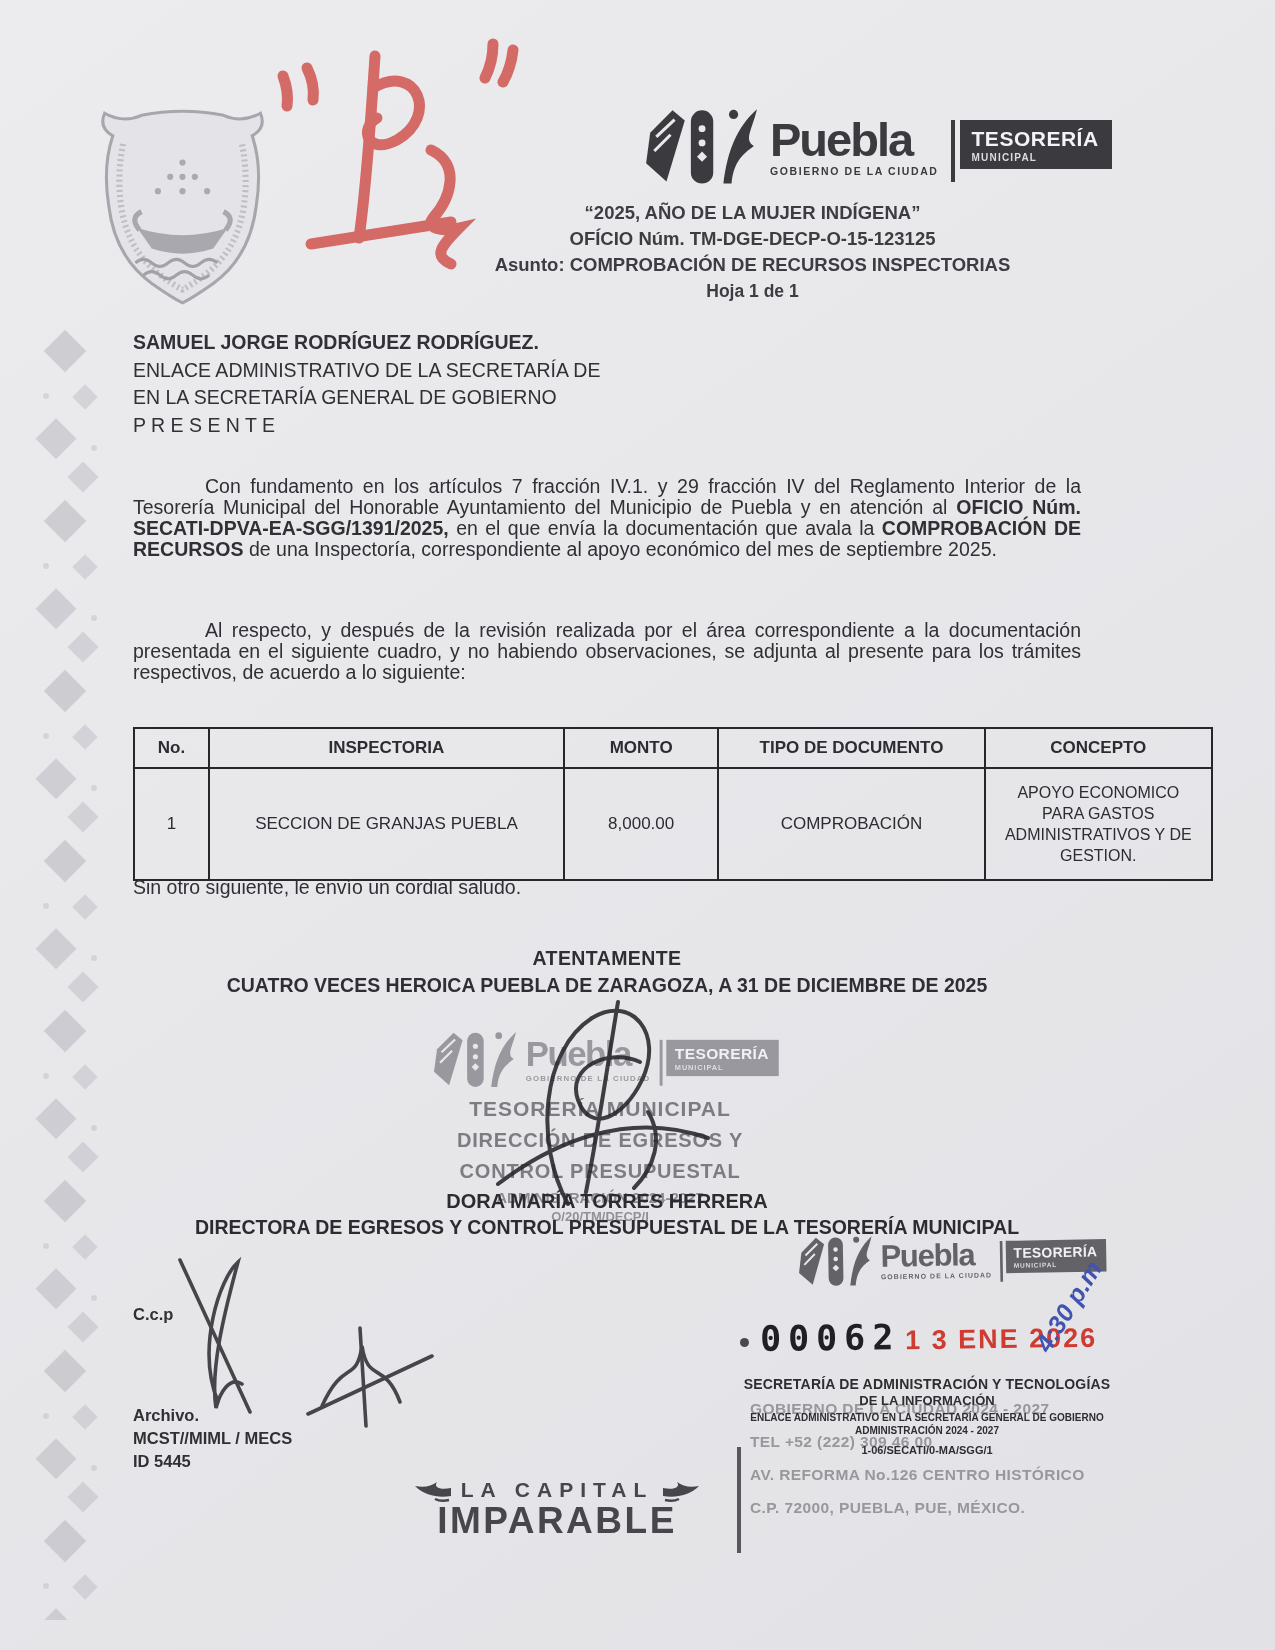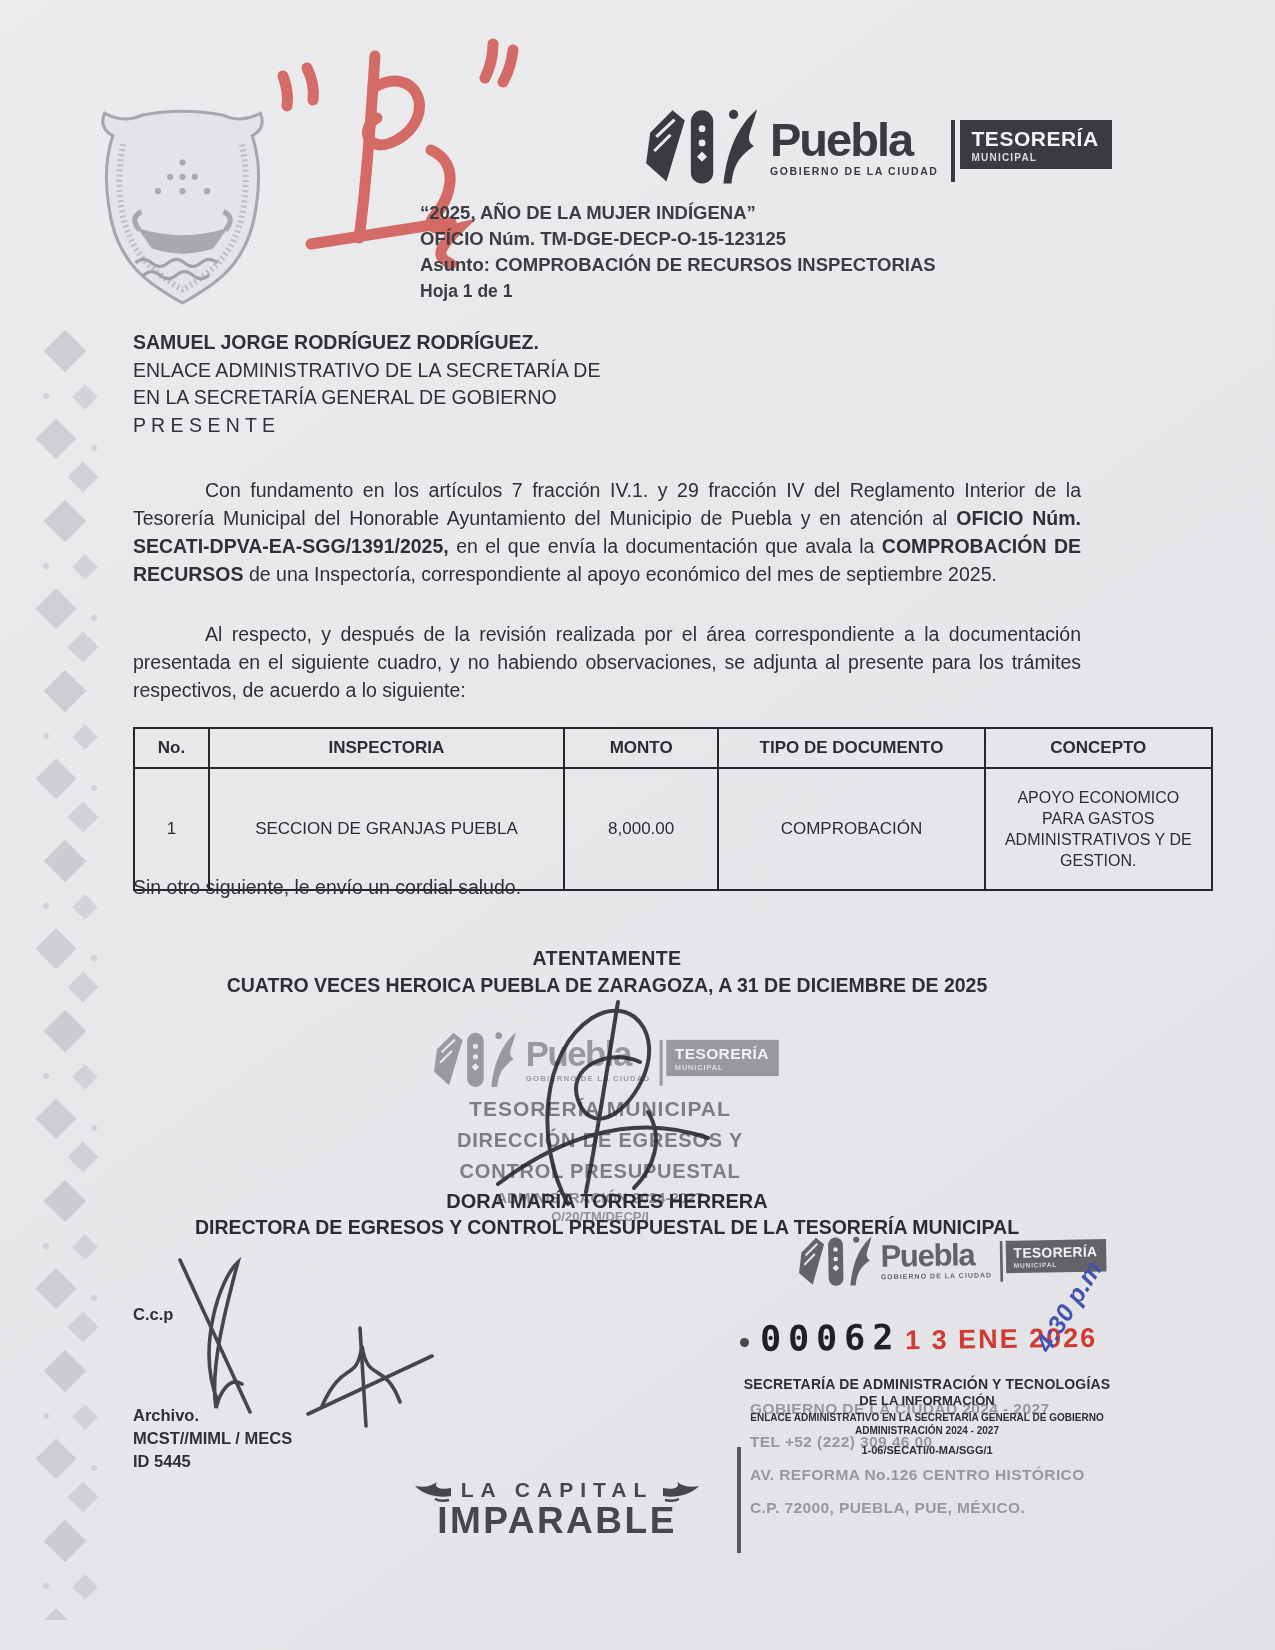--- a/index.html
+++ b/index.html
@@ -16,37 +16,37 @@
   .wordmark{font-weight:800;font-size:47px;letter-spacing:-2px;line-height:44px;display:block;}
   .tagline{font-weight:700;font-size:10.5px;letter-spacing:1.6px;margin-top:3px;}
   .logo-bar{width:4px;height:62px;background:currentColor;margin:16px 0 0 12px;}
   .logo-box{background:currentColor;margin:16px 0 0 5px;padding:7px 12px 6px 12px;min-width:128px;}
   .logo-box .bx1{color:#f4f4f6;font-weight:800;font-size:21px;letter-spacing:.5px;}
   .logo-box .bx2{color:#dcdce0;font-weight:700;font-size:10px;letter-spacing:1.2px;margin-top:1px;}
   .header-logo{left:638px;top:104px;color:#3a3a3f;}
   .gray-logo{left:428px;top:1028px;color:#8b8b91;transform:scale(.74);transform-origin:top left;opacity:.85;}
   .br-logo{left:793px;top:1234px;color:#54545a;transform:scale(.66) rotate(-1deg);transform-origin:top left;opacity:.9;}
   
-  .header-lines{left:420px;top:200px;width:665px;text-align:left;font-weight:700;
+  .header-lines{left:420px;top:200px;width:665px;text-align:center;font-weight:700;
     font-size:18.5px;line-height:26px;color:#3c3c42;}
   
   .recipient{left:133px;top:329px;font-size:19.5px;line-height:27.5px;color:#303036;}
   .recipient .rname{font-weight:700;}
   
-  .para{position:absolute;left:133px;width:948px;font-size:19.5px;line-height:28px;
+  .para{position:absolute;left:133px;width:948px;font-size:19.5px;line-height:21px;
     text-align:justify;color:#2f2f35;margin:0;}
   .p1{top:476px;text-indent:72px;}
   .p2{top:620px;text-indent:72px;}
   .bold{font-weight:700;}
   .closing{left:133px;top:876px;font-size:19.5px;color:#2f2f35;}
   table.doc{position:absolute;left:133px;top:727px;width:1080px;border-collapse:collapse;
     color:#2c2c32;}
   table.doc th{border:2.5px solid #26262b;font-weight:700;font-size:17px;padding:9px 4px;background:transparent;}
   table.doc td{border:2.5px solid #26262b;font-size:17px;text-align:center;padding:10px 6px;}
-  table.doc .concepto{font-size:16px;line-height:21px;padding:18px 10px;}
+  table.doc .concepto{font-size:16px;line-height:21px;padding:8px 10px;}
   
   .center-line{position:absolute;left:133px;width:948px;text-align:center;color:#2e2e34;}
   .atent{top:947px;font-weight:700;font-size:19.5px;letter-spacing:.4px;}
   .citydate{top:974px;font-weight:700;font-size:19.5px;}
   .stamp-lines{position:absolute;left:360px;top:1097px;width:480px;text-align:center;
     color:#7c7c83;font-weight:600;}
   .stamp-lines .s1{font-size:21px;letter-spacing:1px;}
   .stamp-lines .s2,.stamp-lines .s3{font-size:20px;letter-spacing:.8px;margin-top:8px;}
   .stamp-lines .s4{font-size:15px;margin-top:6px;opacity:.85;}
   .stamp-lines .s5{font-size:13px;margin-top:3px;opacity:.8;}

